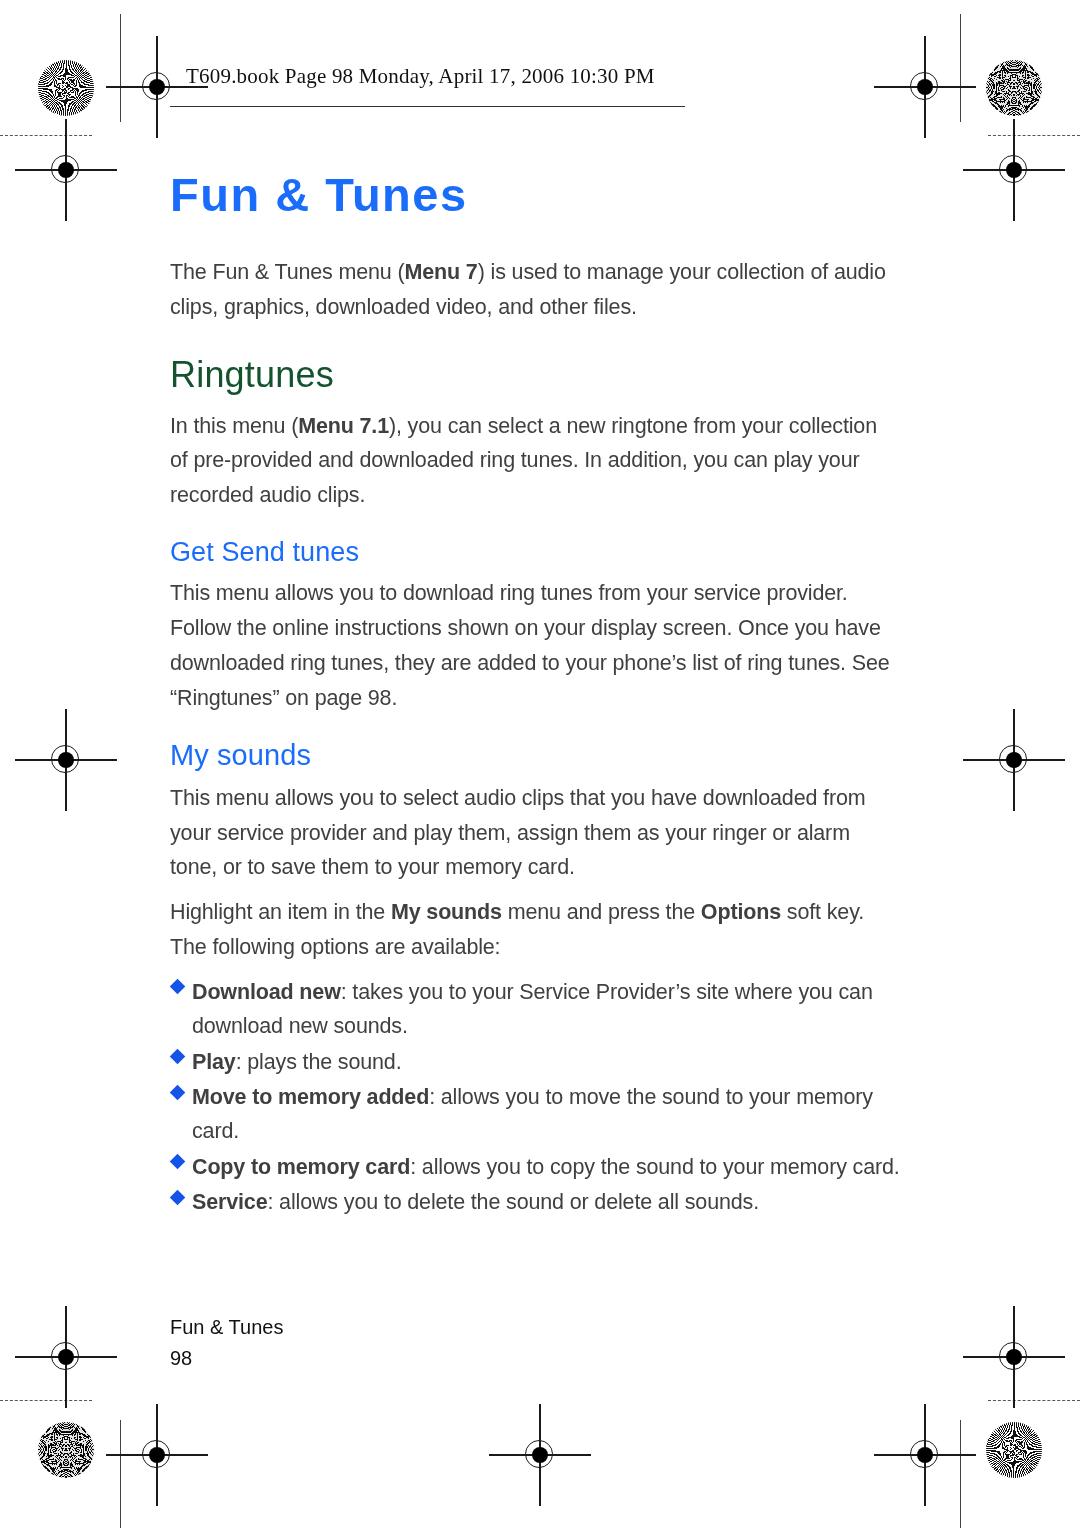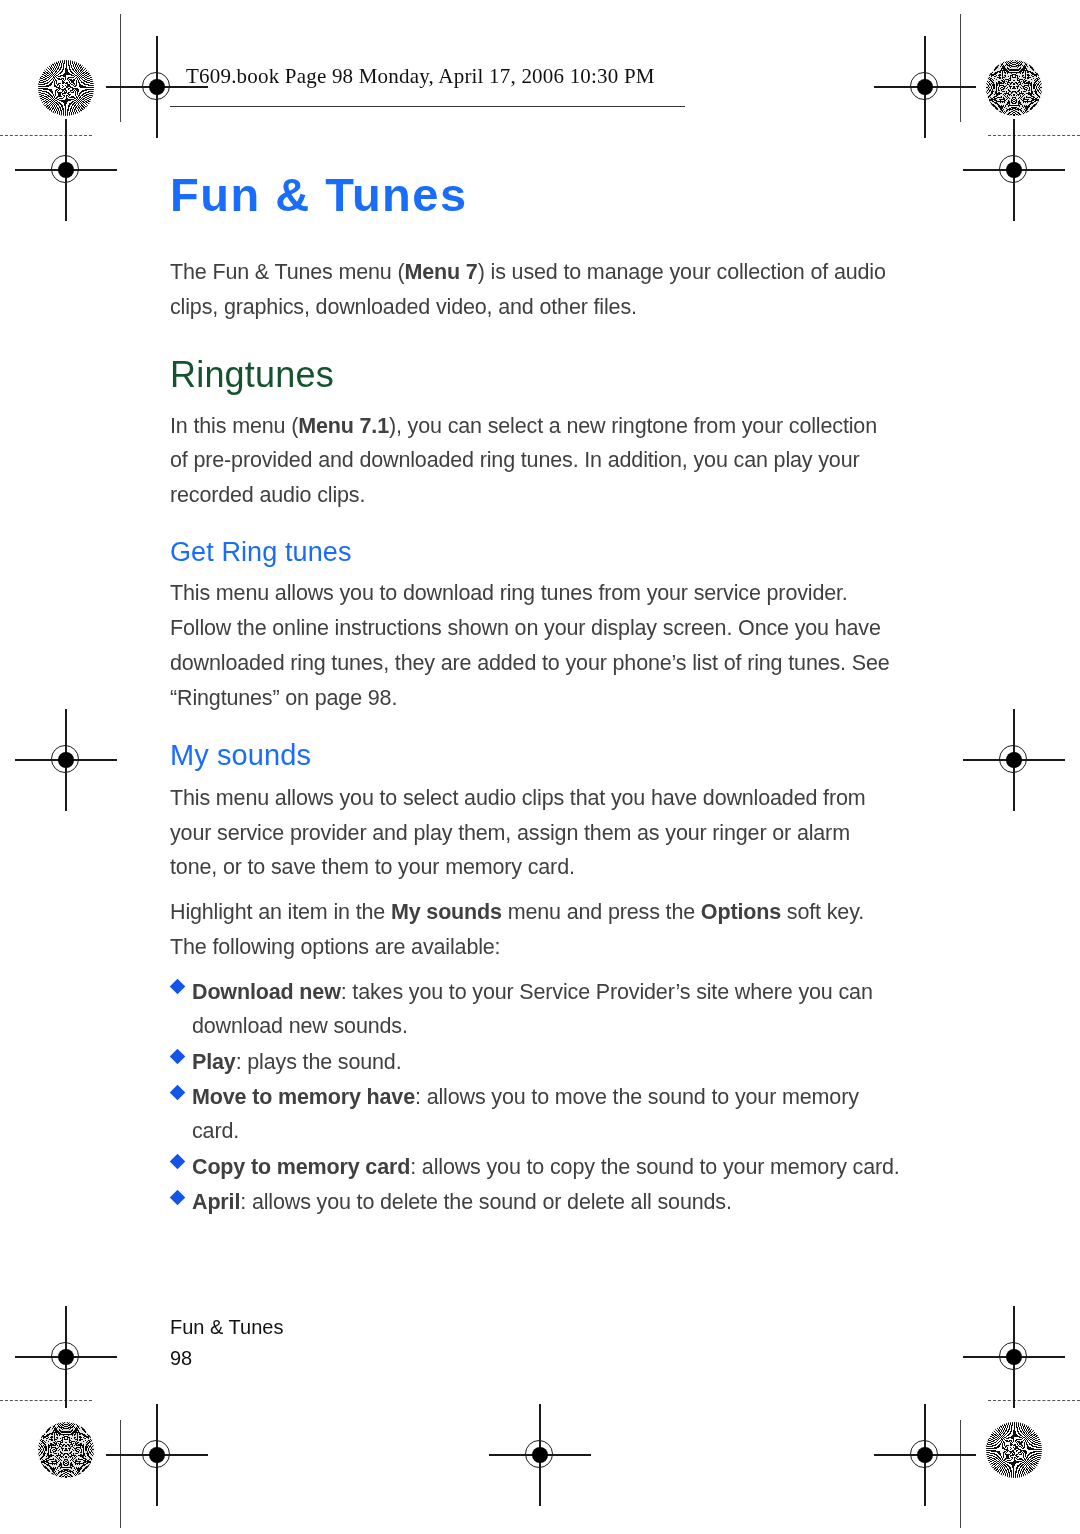--- a/index.html
+++ b/index.html
@@ -260,21 +260,21 @@
   <p class="para">
     <span>The Fun &amp; Tunes menu (</span><b>Menu 7</b><span>) is used to manage your collection of audio clips, graphics, downloaded video, and other files.</span>
   </p>
 
   <h2 class="sec">Ringtunes</h2>
 
   <p class="para">
     <span>In this menu (</span><b>Menu 7.1</b><span>), you can select a new ringtone from your collection of pre-provided and downloaded ring tunes. In addition, you can play your recorded audio clips.</span>
   </p>
 
-  <h3 class="sub">Get Ring tunes</h3>
+  <h3 class="sub">Get Send tunes</h3>
 
   <p class="para">This menu allows you to download ring tunes from your service provider. Follow the online instructions shown on your display screen. Once you have downloaded ring tunes, they are added to your phone’s list of ring tunes. See “Ringtunes” on page 98.</p>
 
   <h3 class="sub bigger">My sounds</h3>
 
   <p class="para">This menu allows you to select audio clips that you have downloaded from your service provider and play them, assign them as your ringer or alarm tone, or to save them to your memory card.</p>
 
   <p class="para">
     <span>Highlight an item in the </span><b>My sounds</b><span> menu and press the </span><b>Options</b><span> soft key. The following options are available:</span>
   </p>
@@ -283,29 +283,29 @@
     <li>
       <span class="bullet"></span>
       <b>Download new</b><span>: takes you to your Service Provider’s site where you can download new sounds.</span>
     </li>
     <li>
       <span class="bullet"></span>
       <b>Play</b><span>: plays the sound.</span>
     </li>
     <li>
       <span class="bullet"></span>
-      <b>Move to memory have</b><span>: allows you to move the sound to your memory card.</span>
+      <b>Move to memory added</b><span>: allows you to move the sound to your memory card.</span>
     </li>
     <li>
       <span class="bullet"></span>
       <b>Copy to memory card</b><span>: allows you to copy the sound to your memory card.</span>
     </li>
     <li>
       <span class="bullet"></span>
-      <b>April</b><span>: allows you to delete the sound or delete all sounds.</span>
+      <b>Service</b><span>: allows you to delete the sound or delete all sounds.</span>
     </li>
   </ul>
 </div>
 
 <div class="footer">
   <div>Fun &amp; Tunes</div>
   <div>98</div>
 </div>
 
 </body></html>

